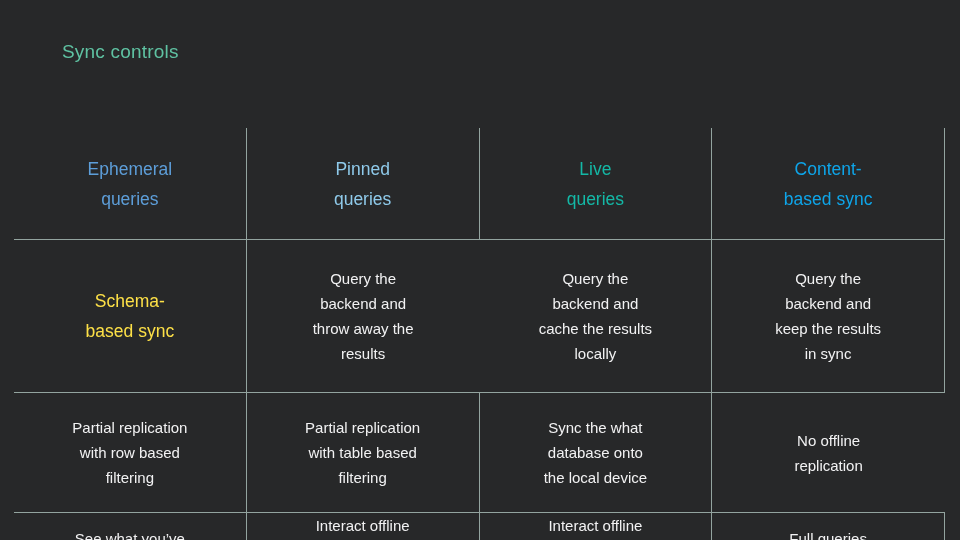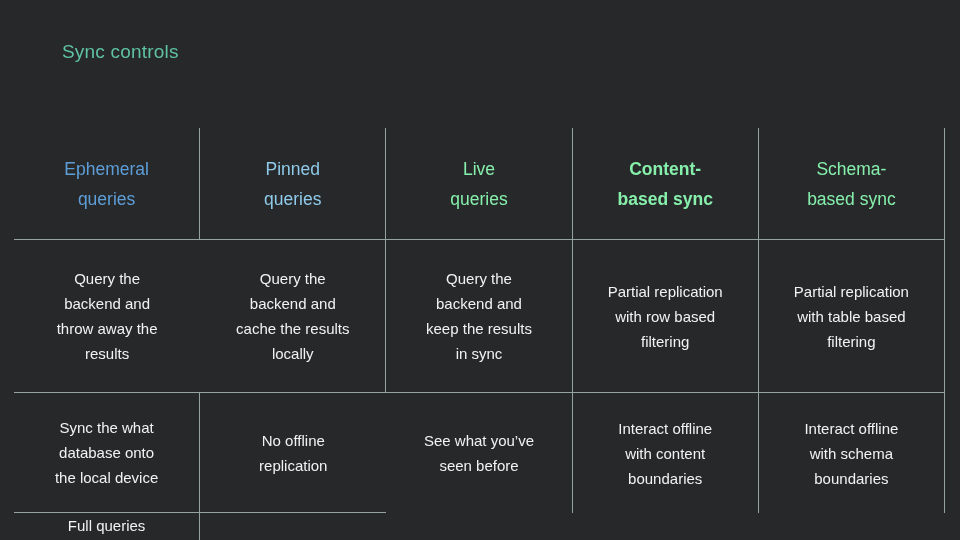--- a/index.html
+++ b/index.html
@@ -32,21 +32,21 @@
     line-height:30px;
     color:#f4f4f6;
     margin-top:3px;
     letter-spacing:.2px;
   }
   .sync-table{
     position:absolute;
     left:14px;top:128px;
     width:931px;height:385px;
     display:grid;
-    grid-template-columns:repeat(5,1fr);
+    grid-template-columns:repeat(4,1fr);
     grid-template-rows:112px 153px 120px;
   }
   .cell{
     display:flex;
     align-items:center;
     justify-content:center;
     text-align:center;
     white-space:pre-line;
     border-right:1.5px solid var(--line);
     padding:0 6px;
@@ -70,25 +70,25 @@
   <header class="title-block">
     <div class="eyebrow" style="color: rgb(95, 194, 162);">Sync controls</div>
   </header>
 
   <div class="sync-table">
 
     <div class="cell head" style="color: rgb(93, 158, 217);">Ephemeral
 queries</div>
     <div class="cell head" style="color: rgb(143, 202, 234);">Pinned
 queries</div>
-    <div class="cell head" style="color: #86efac;">Live
+    <div class="cell head" style="color: #14b8a6;">Live
 queries</div>
-    <div class="cell head" style="color: #86efac; font-weight: bold;">Content-
+    <div class="cell head" style="color: #0ea5e9;">Content-
 based sync</div>
-    <div class="cell head" style="color: #86efac;">Schema-
+    <div class="cell head" style="color: #fde047;">Schema-
 based sync</div>
 
     <div class="cell body">Query the
 backend and
 throw away the
 results</div>
     <div class="cell body">Query the
 backend and
 cache the results
 locally</div>

